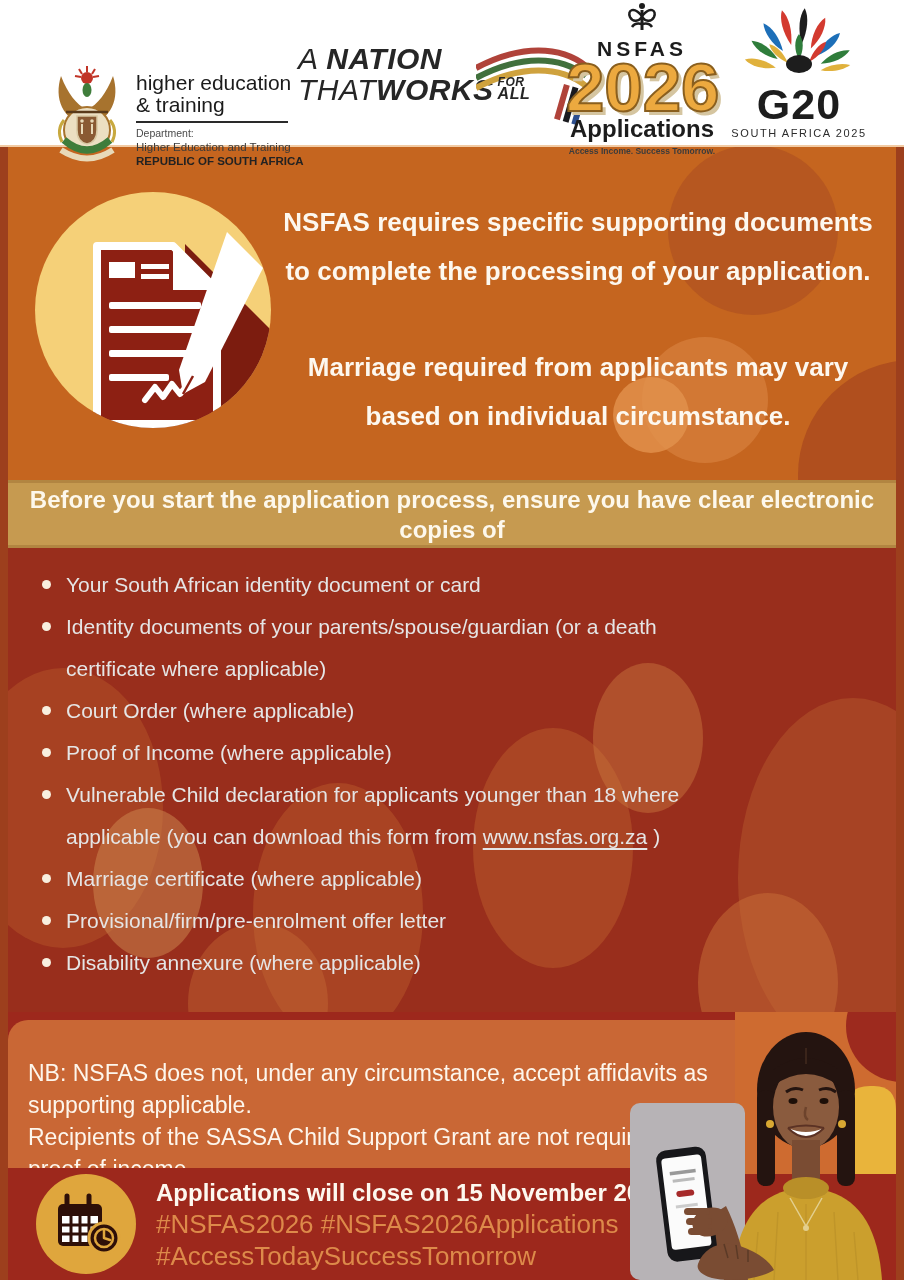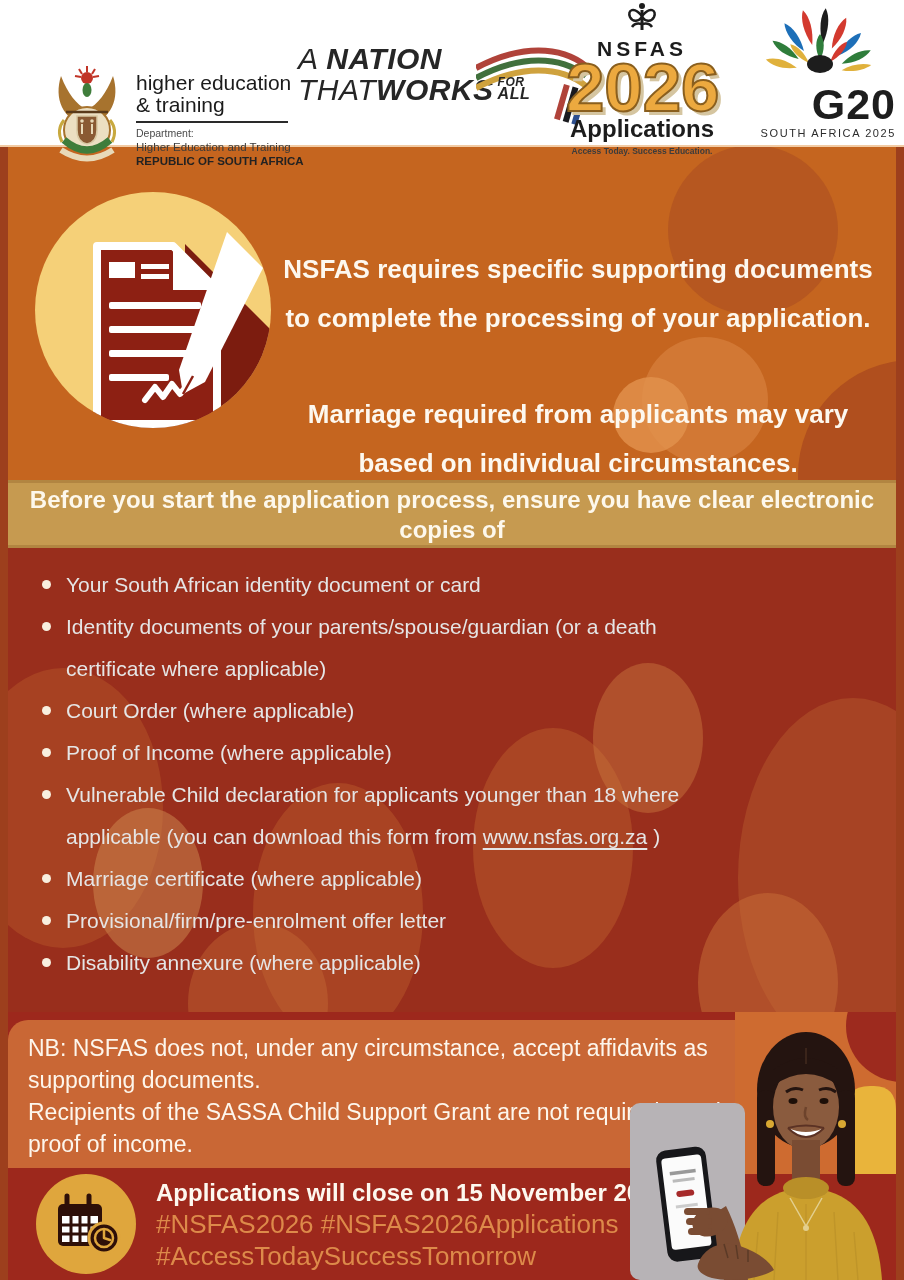--- a/index.html
+++ b/index.html
@@ -26,34 +26,34 @@
   .forall .all{font-size:16px;}
   .nation svg{position:absolute;right:-24px;top:-6px;}
 
   .nsfas{position:absolute;left:566px;top:2px;width:152px;text-align:center;color:#1c1c1c;}
   .nsfas-word{font-size:21px;font-weight:bold;letter-spacing:4px;margin-top:1px;}
   .nsfas-year{font-size:69px;font-weight:bold;line-height:54px;color:#eca93f;
               -webkit-text-stroke:2px #8a5f1e;text-shadow:4px 4px 0 #d5c5a0;}
   .nsfas-app{font-size:24px;font-weight:bold;margin-top:0;}
   .nsfas-tagline{font-size:8.5px;font-weight:bold;color:#3c3c3c;margin-top:3px;}
 
-  .g20{position:absolute;left:744px;top:4px;width:152px;text-align:right;color:#1d1d1d;}
+  .g20{position:absolute;left:723px;top:4px;width:152px;text-align:center;color:#1d1d1d;}
   .g20-title{font-size:43px;font-weight:bold;line-height:40px;letter-spacing:1px;}
   .g20-sub{font-size:11px;letter-spacing:1.6px;color:#2c2c2c;margin-top:3px;}
 
   
   .content{position:absolute;top:145px;left:0;width:888px;height:1135px;
            border-left:8px solid #9d3f1d;border-right:8px solid #9d3f1d;}
 
   
   .hero{position:relative;width:888px;height:335px;background:#c5651f;overflow:hidden;}
   .hero-deco{position:absolute;left:0;top:0;}
   .hero-icon{position:absolute;left:25px;top:45px;}
   .hero-text{position:absolute;left:268px;top:0;width:604px;height:100%;text-align:center;
-             color:#fdf8ef;font-weight:bold;font-size:26px;line-height:49px;margin-top:47px;}
+             color:#fdf8ef;font-weight:bold;font-size:26px;line-height:49px;}
   .hero-text p{margin:0;}
   .hero-text .p1{margin-top:53px;}
   .hero-text .p2{margin-top:47px;}
 
   
   .banner{width:888px;height:68px;background:#c69a50;color:#fdf8ec;text-align:center;
           font-weight:bold;font-size:24px;line-height:30px;
           box-shadow:inset 0 3px 0 rgba(120,70,20,.25), inset 0 -3px 0 rgba(120,70,20,.25);}
   .banner p{margin:0;padding-top:5px;}
 
@@ -64,21 +64,21 @@
   .doc-list li{position:relative;white-space:pre-line;color:#e5e5e5;font-size:21px;line-height:42px;}
   .doc-list li::before{content:"";position:absolute;left:-24px;top:16px;width:9px;height:9px;
                        border-radius:50%;background:#f8efdf;}
   .doc-link{text-decoration:underline;text-underline-offset:4px;}
 
   
   .lower{position:relative;width:888px;height:268px;background:#9d281c;}
   .nb-panel{position:absolute;top:8px;left:0;width:888px;height:148px;background:#c96735;
             border-top-left-radius:20px;color:#fdf6ec;}
   .nb-panel p{margin:0;padding-left:20px;font-size:23px;line-height:32px;}
-  .nb-panel .nb1{padding-top:12px;}
+  .nb-panel .nb1{padding-top:12px;margin-top:25px;}
   .footer-bar{position:absolute;top:156px;left:0;width:888px;height:112px;background:#9d281c;}
   .cal-icon{position:absolute;left:28px;top:6px;}
   .footer-text{position:absolute;left:148px;top:10px;}
   .closing{font-size:24px;font-weight:bold;color:#fdf8ef;line-height:30px;}
   .hashtags{font-size:26px;color:#dd8a4a;line-height:32px;}
   .photo{position:absolute;right:0;bottom:0;}
 </style>
 </head>
 <body>
 
@@ -144,21 +144,21 @@
       <svg width="36" height="30" viewBox="0 0 36 30">
         <circle cx="18" cy="4" r="3" fill="#1d1d1d"></circle>
         <line x1="18" y1="8" x2="18" y2="28" stroke="#1d1d1d" stroke-width="3"></line>
         <path d="M18,14 C10,4 3,8 6,15 C9,21 15,19 18,15" fill="none" stroke="#1d1d1d" stroke-width="2.5"></path>
         <path d="M18,14 C26,4 33,8 30,15 C27,21 21,19 18,15" fill="none" stroke="#1d1d1d" stroke-width="2.5"></path>
         <path d="M18,22 q-7,-2 -10,3 M18,22 q7,-2 10,3" fill="none" stroke="#1d1d1d" stroke-width="2.5"></path>
       </svg>
       <div class="nsfas-word">NSFAS</div>
       <div class="nsfas-year">2026</div>
       <div class="nsfas-app">Applications</div>
-      <div class="nsfas-tagline">Access Today. Success Education.</div>
+      <div class="nsfas-tagline">Access Income. Success Tomorrow.</div>
     </div>
 
     <div class="g20">
       <svg width="152" height="76" viewBox="0 0 152 76">
         <g transform="translate(76,70)">
           <g transform="rotate(-75)">
               <path d="M0,-24 C-5,-36 -5,-48 0,-56 C5,-48 5,-36 0,-24 Z" fill="#e0b13c"></path>
             </g>
           <g transform="rotate(-55)">
               <path d="M0,-26 C-5,-38 -5,-50 0,-58 C5,-50 5,-38 0,-26 Z" fill="#2f7d3b"></path>
@@ -230,21 +230,21 @@
             <rect x="76" y="160" width="92" height="7" rx="2" fill="#ffffff"></rect>
             <rect x="76" y="184" width="60" height="7" rx="2" fill="#ffffff"></rect>
             <path d="M112,210 l10,-13 l8,10 l9,-13 l8,10 l11,-13" stroke="#ffffff" stroke-width="6" fill="none" stroke-linecap="round" stroke-linejoin="round"></path>
             <path d="M194,42 L230,78 L172,192 L150,204 L146,180 Z" fill="#ffffff"></path>
             <line x1="150" y1="204" x2="160" y2="186" stroke="#8d2013" stroke-width="2.5"></line>
           </g>
         </svg>
       </div>
       <div class="hero-text">
         <p class="p1"><span>NSFAS requires specific supporting documents</span><br><span>to complete the processing of your application.</span></p>
-        <p class="p2"><span>Marriage required from applicants may vary</span><br><span>based on individual circumstances.</span></p>
+        <p class="p2"><span>Marriage required from applicants may vary</span><br><span>based on individual circumstance.</span></p>
       </div>
     </section>
 
     <section class="banner">
       <p><span>Before you start the application process, ensure you have clear electronic copies of</span><br><span>the following documents.</span></p>
     </section>
 
     <section class="doc-list">
       <svg class="list-deco" width="888" height="464" viewBox="0 0 888 464">
         <ellipse cx="55" cy="260" rx="100" ry="140" fill="#b04f27" opacity="0.6"></ellipse>
@@ -265,21 +265,21 @@
           <li>Vulnerable Child declaration for applicants younger than 18 where
 applicable (you can download this form from <span class="doc-link">www.nsfas.org.za</span> )</li>
           <li>Marriage certificate (where applicable)</li>
           <li>Provisional/firm/pre-enrolment offer letter</li>
           <li>Disability annexure (where applicable)</li>
         </ul>
     </section>
 
     <section class="lower">
       <div class="nb-panel">
-        <p class="nb1"><span>NB: NSFAS does not, under any circumstance, accept affidavits as</span><br><span>supporting documents.</span></p>
+        <p class="nb1"><span>NB: NSFAS does not, under any circumstance, accept affidavits as</span><br><span>supporting applicable.</span></p>
         <p class="nb2"><span>Recipients of the SASSA Child Support Grant are not required to submit</span><br><span>proof of income.</span></p>
       </div>
 
       <div class="footer-bar">
         <svg class="cal-icon" width="100" height="100" viewBox="0 0 100 100">
           <circle cx="50" cy="50" r="50" fill="#dfa63d"></circle>
           <rect x="22" y="30" width="44" height="42" rx="5" fill="#2e0f08"></rect>
           <path d="M31,22 v10 M53,22 v10" stroke="#2e0f08" stroke-width="5" stroke-linecap="round"></path>
           <rect x="26" y="42" width="36" height="26" fill="#ffffff"></rect>
           <g stroke="#2e0f08" stroke-width="3">

